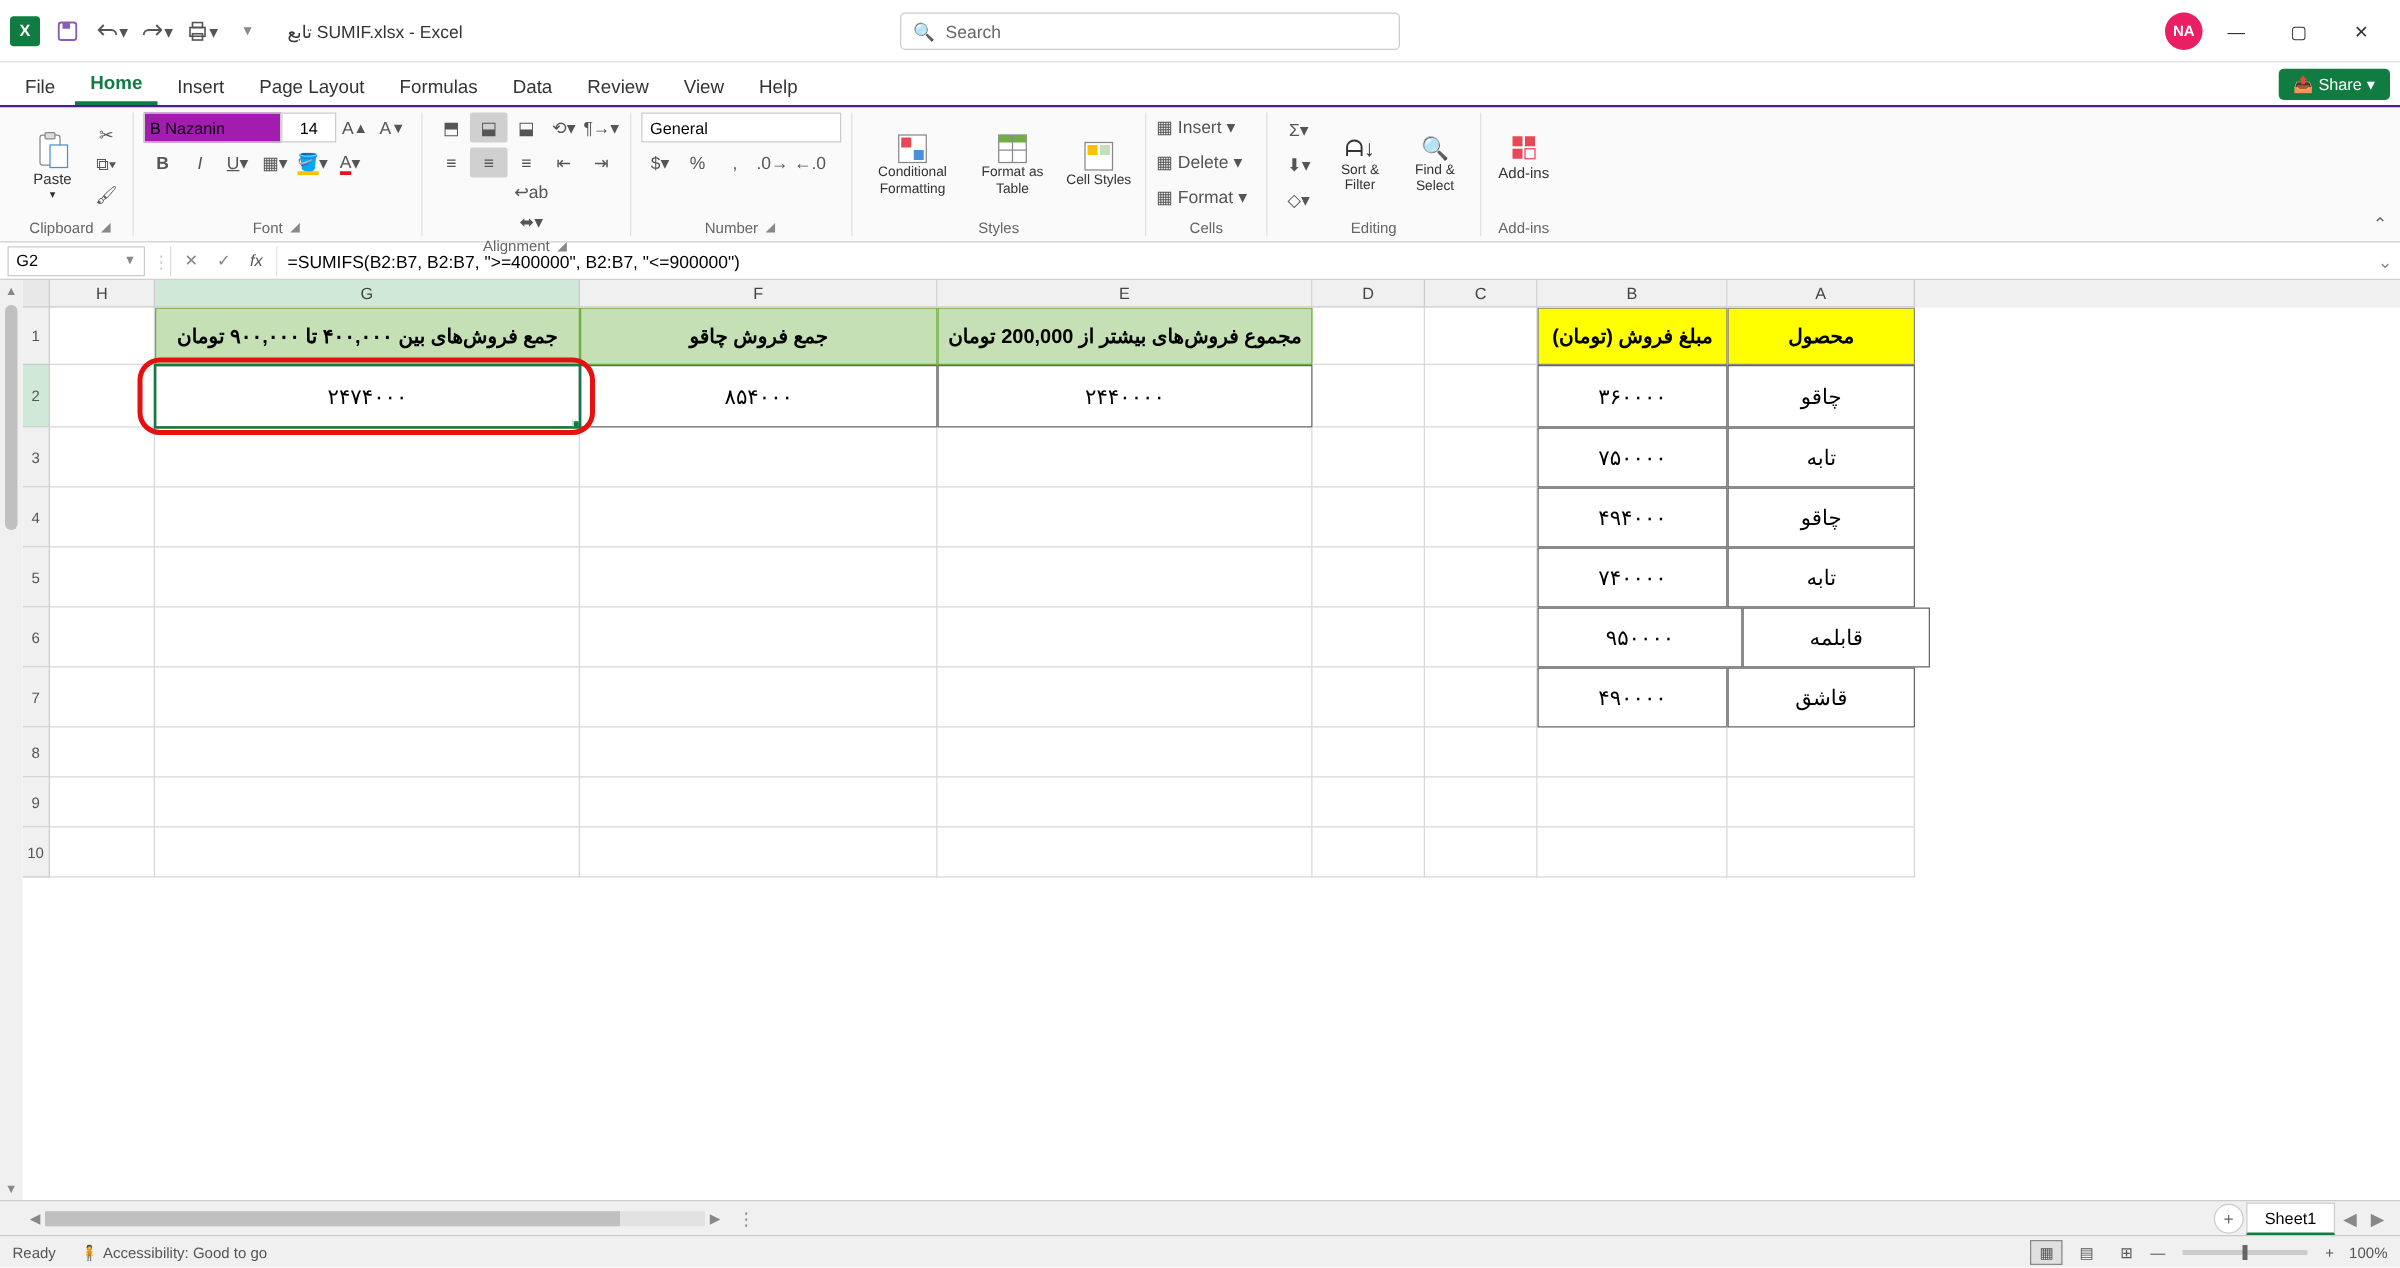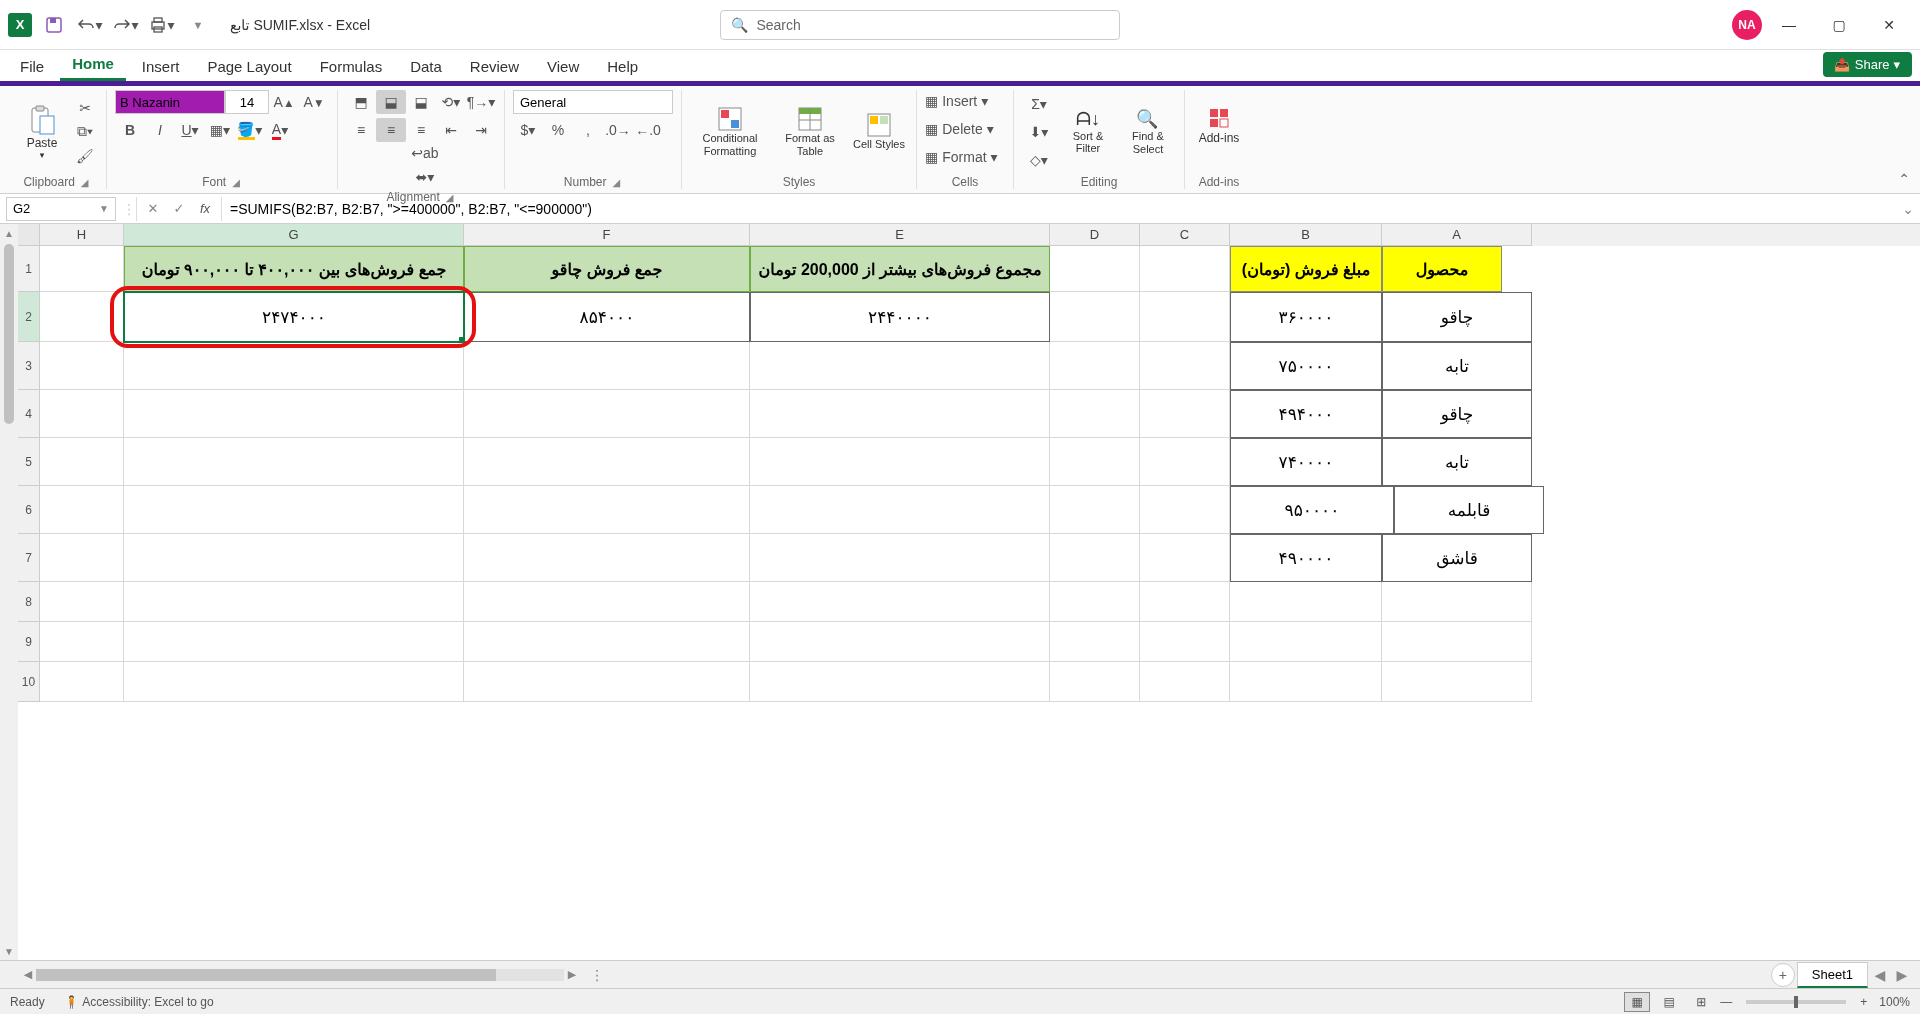--- a/index.html
+++ b/index.html
@@ -8,21 +8,21 @@
 .titlebar .left { display:flex; align-items:center; gap:8px; }
 .excel-ico { width:24px; height:24px; background:#107c41; color:#fff; display:flex; align-items:center; justify-content:center; font-weight:bold; border-radius:3px; font-size:13px;}
 .qat-btn { width:28px; height:28px; display:flex; align-items:center; justify-content:center; color:#555; cursor:pointer; border-radius:3px;}
 .title-text { margin-left:10px; color:#333; font-size:14px;}
 .search-wrap { position:absolute; left:50%; transform:translateX(-60%); }
 .search-box { width:400px; height:30px; border:1px solid #ccc; border-radius:4px; display:flex; align-items:center; padding:0 10px; color:#666; gap:8px;}
 .titlebar .right { margin-left:auto; display:flex; align-items:center; gap:4px;}
 .avatar { width:30px; height:30px; border-radius:50%; background:#e91e63; color:#fff; display:flex; align-items:center; justify-content:center; font-size:12px; font-weight:bold;}
 .win-btn { width:46px; height:30px; display:flex; align-items:center; justify-content:center; color:#333; cursor:pointer;}
 
-.tabs { height:36px; display:flex; align-items:flex-end; padding:0 8px; gap:4px; border-bottom:5px solid #4c1d95;}
+.tabs { height:36px; display:flex; align-items:flex-end; padding:0 8px; gap:4px; border-bottom:2px solid #4c1d95;}
 .tab { padding:6px 12px; cursor:pointer; color:#333; font-size:15px;}
 .tab.active { border-bottom:3px solid #107c41; font-weight:600; color:#107c41;}
 .tab-right { margin-left:auto; display:flex; align-items:center; padding-bottom:4px;}
 .share-btn { background:#107c41; color:#fff; padding:5px 12px; border-radius:4px; font-size:13px; display:flex; align-items:center; gap:4px; cursor:pointer;}
 
 .ribbon { height:108px; background:#fafafa; display:flex; border-bottom:1px solid #d0d0d0; padding:4px 8px; position:relative;}
 .group { display:flex; flex-direction:column; align-items:center; padding:0 8px; border-right:1px solid #e0e0e0; justify-content:space-between;}
 .group-label { font-size:12px; color:#666; margin-top:2px; display:flex; align-items:center; gap:4px;}
 .group-ctrl { display:flex; gap:4px; align-items:center; flex:1;}
 .big-btn { display:flex; flex-direction:column; align-items:center; justify-content:center; width:52px; height:70px; cursor:pointer; border-radius:3px; font-size:12px; color:#333;}
@@ -349,21 +349,21 @@
     <div id="rows-container">
         <div class="grid-row" style="height: 46px;">
           <div class="row-h">1</div>
           <div class="cell" style="width: 84px;"></div>
           <div class="cell hdr-green" style="width: 340px; font-size: 16px;">جمع فروش‌های بین ۴۰۰,۰۰۰ تا ۹۰۰,۰۰۰ تومان</div>
           <div class="cell hdr-green" style="width: 286px; font-size: 16px;">جمع فروش چاقو</div>
           <div class="cell hdr-green" style="width: 300px; font-size: 16px;">مجموع فروش‌های بیشتر از 200,000 تومان</div>
           <div class="cell" style="width: 90px;"></div>
           <div class="cell" style="width: 90px;"></div>
           <div class="cell hdr-yellow" style="width: 152px; font-size: 16px;">مبلغ فروش (تومان)</div>
-          <div class="cell hdr-yellow" style="width: 120px; font-size: 16px;">محصول</div>
+          <div class="cell hdr-yellow" style="width: 150px; font-size: 16px;">محصول</div>
         </div>
         <div class="grid-row" style="height: 50px;">
           <div class="row-h sel">2</div>
           <div class="cell" style="width: 84px;"></div>
           <div class="cell bordered sel-cell" style="width: 340px;">۲۴۷۴۰۰۰</div>
           <div class="cell bordered" style="width: 286px;">۸۵۴۰۰۰</div>
           <div class="cell bordered" style="width: 300px;">۲۴۴۰۰۰۰</div>
           <div class="cell" style="width: 90px;"></div>
           <div class="cell" style="width: 90px;"></div>
           <div class="cell bordered" style="width: 152px;">۳۶۰۰۰۰</div>
@@ -475,21 +475,21 @@
   <div class="sheet-tabs-right">
     <div class="new-sheet">+</div>
     <div class="sheet-tab">Sheet1</div>
     <div class="nav-arr">◀</div>
     <div class="nav-arr">▶</div>
   </div>
 </div>
 
 <div class="status-bar">
   <span>Ready</span>
-  <span style="margin-left:20px">🧍 <span>Accessibility: Excel to go</span></span>
+  <span style="margin-left:20px">🧍 <span>Accessibility: Good to go</span></span>
   <div class="right">
     <div class="view-btn active">▦</div>
     <div class="view-btn">▤</div>
     <div class="view-btn">⊞</div>
     <span style="cursor:pointer">—</span>
     <div class="zoom-slider">
         <div class="knob"></div>
       </div>
     <span style="cursor:pointer">+</span>
     <span style="margin-left:6px">100%</span>

